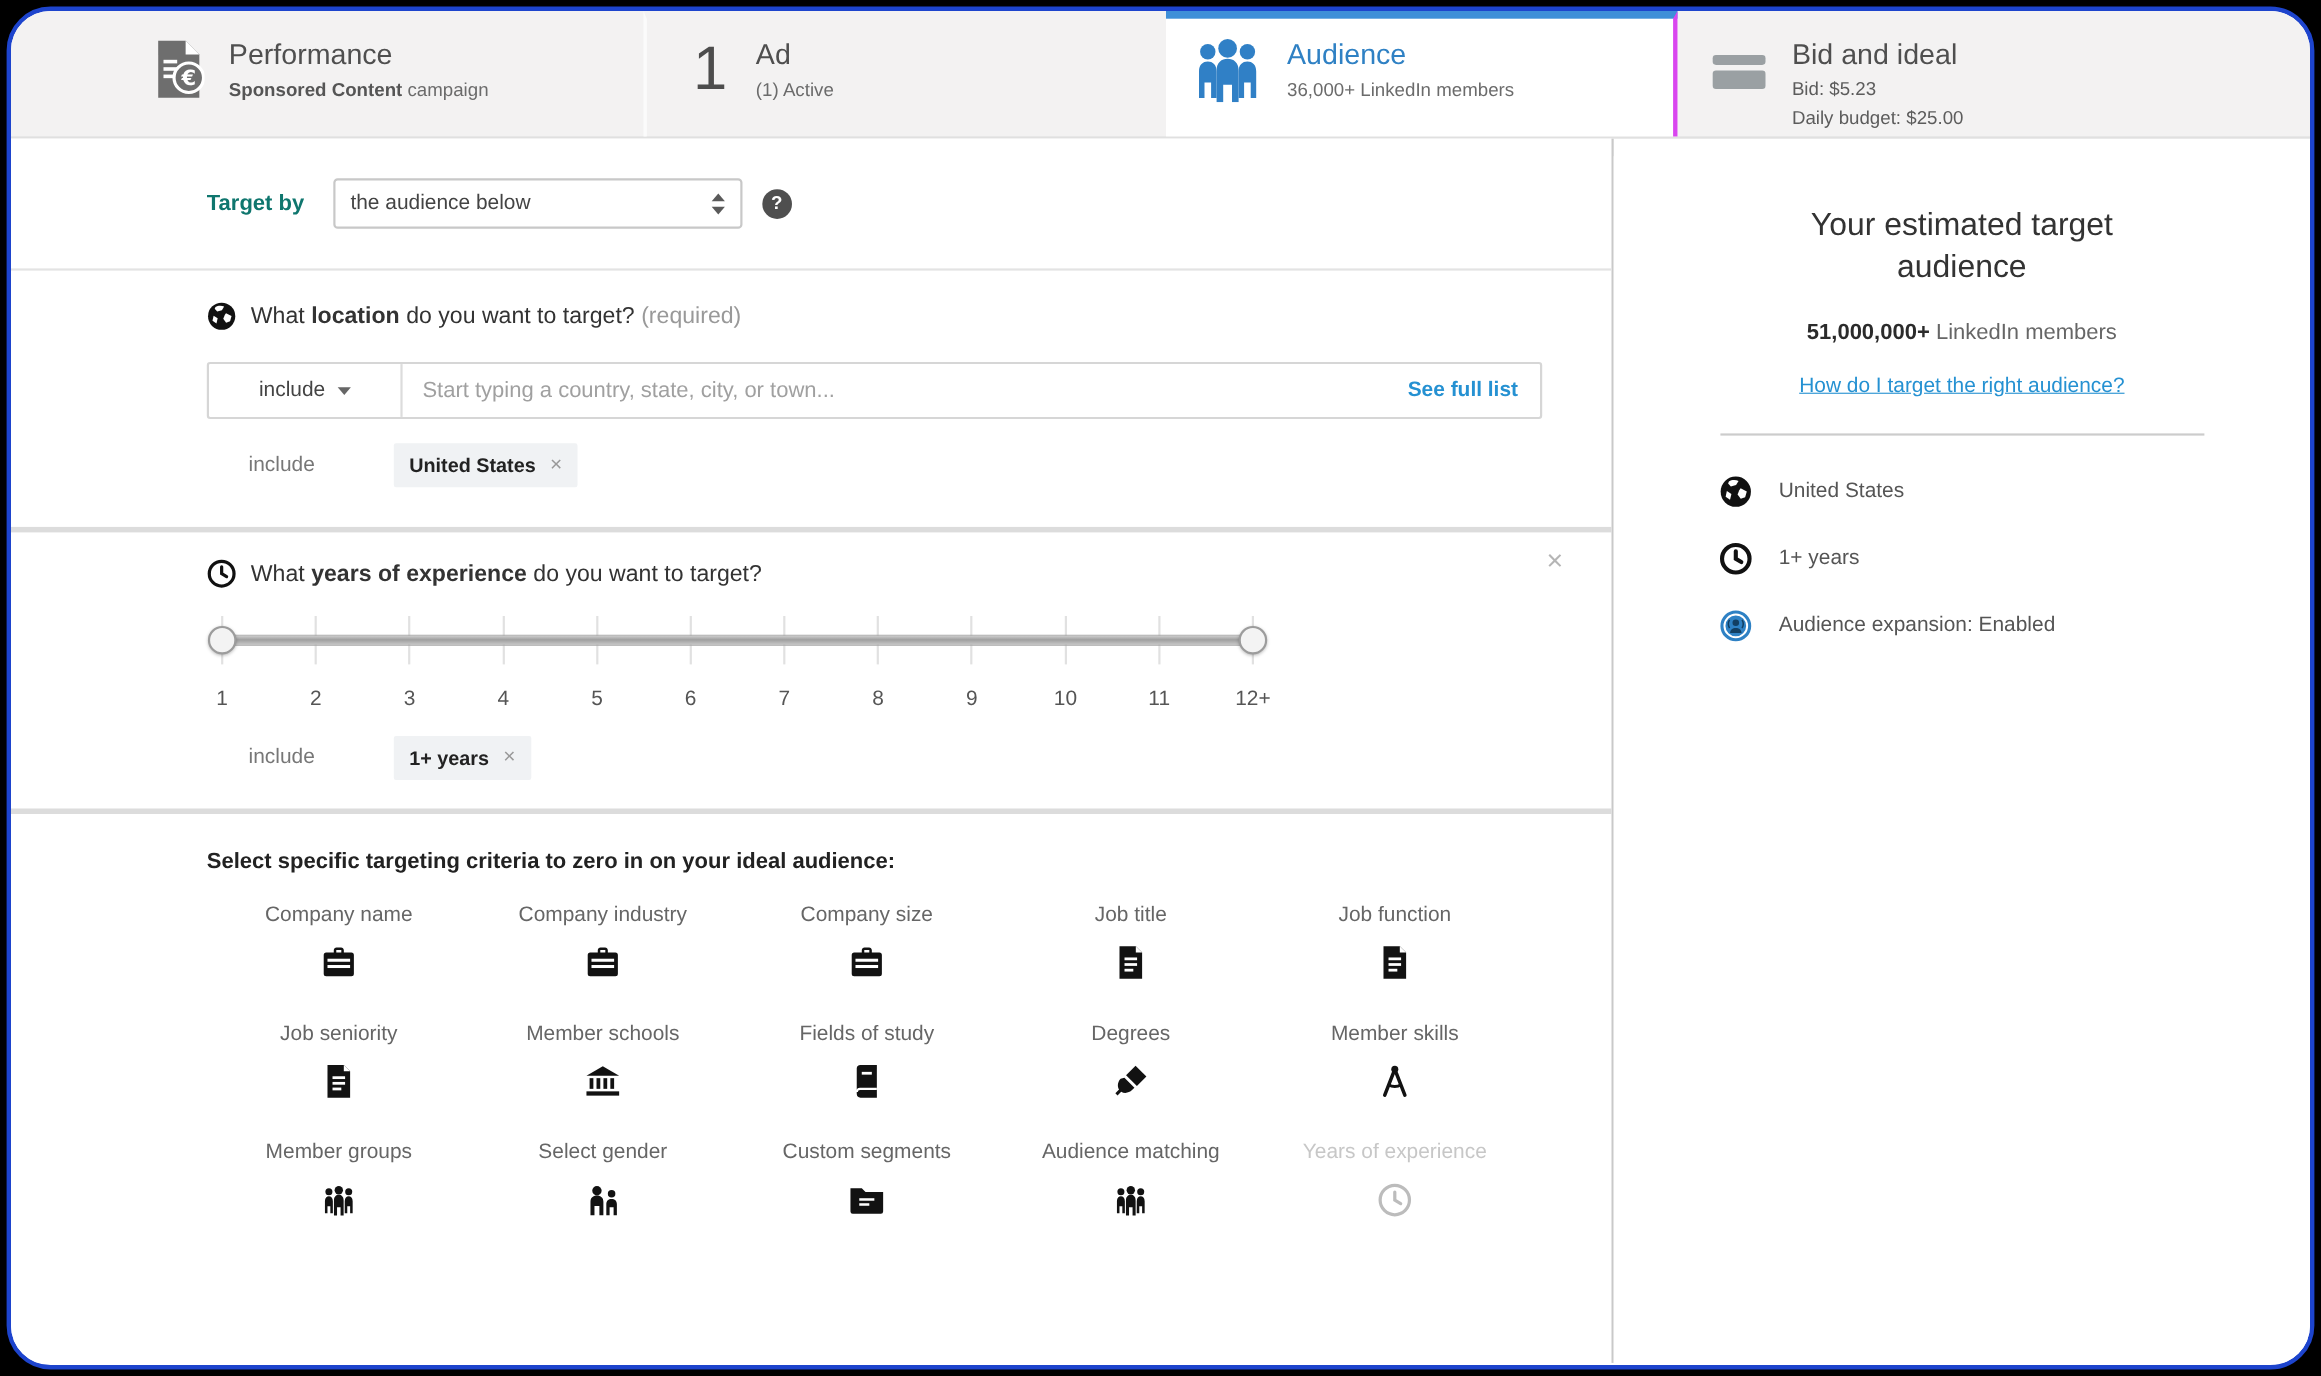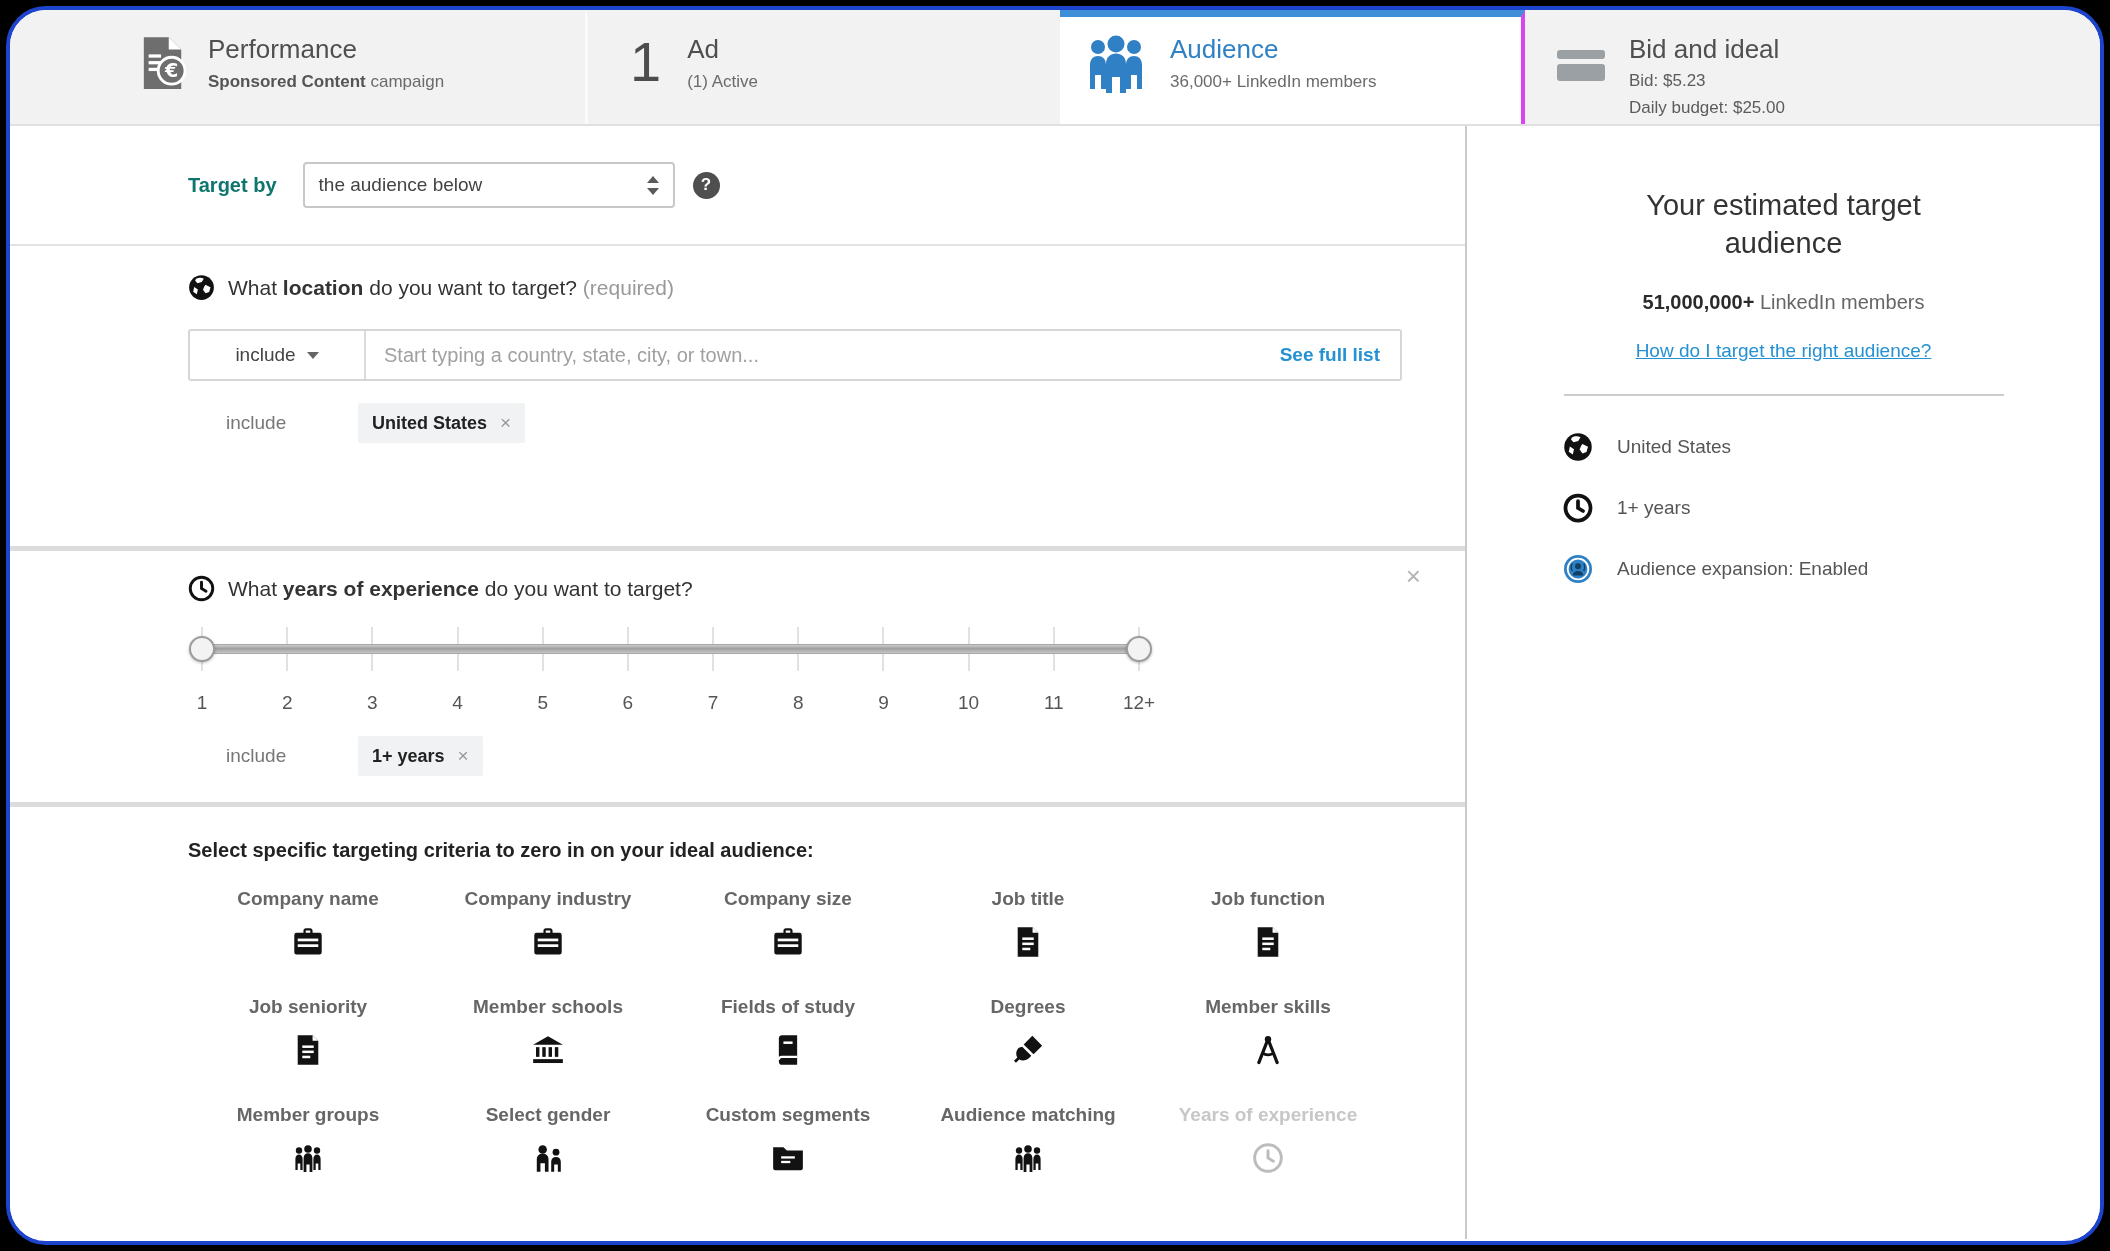--- a/index.html
+++ b/index.html
@@ -37,21 +37,21 @@
   .stepper i { width:0; height:0; border-left:6px solid transparent; border-right:6px solid transparent; display:block; }
   .stepper .up { border-bottom:7px solid #5a5a5a; }
   .stepper .down { border-top:7px solid #5a5a5a; }
   .help-circle { width:27px; height:27px; border-radius:50%; background:#4f4f4f; color:#fff; font-size:17px; font-weight:bold;
                  display:flex; align-items:center; justify-content:center; margin-left:18px; cursor:pointer; }
 
   
   .sec-heading { display:flex; align-items:center; gap:13px; font-size:21px; color:#333; }
   .sec-heading .req { color:#999; }
   .hico { width:27px; height:27px; flex:none; color:#111; }
-  .section-location { height:305px; padding:28px 0 0 178px; border-bottom:5px solid #dcdcdc; }
+  .section-location { height:238px; padding:28px 0 0 178px; border-bottom:5px solid #dcdcdc; }
   .input-box { margin-top:28px; width:1214px; height:52px; border:2px solid #d6d6d6; border-radius:3px;
                display:flex; align-items:center; background:#fff; }
   .include-seg { width:176px; height:100%; border-right:2px solid #dcdcdc; display:flex; align-items:center;
                  justify-content:center; gap:11px; font-size:19px; color:#444; cursor:pointer; }
   .caret-down { width:0; height:0; border-left:6px solid transparent; border-right:6px solid transparent; border-top:7px solid #666; }
   .loc-input { flex:1; border:none; outline:none; font-size:20px; color:#444; padding:0 18px; font-family:inherit; background:transparent; }
   .loc-input::placeholder { color:#a0a0a0; }
   .see-list { padding-right:20px; font-size:19px; color:#2591d2; font-weight:600; cursor:pointer; white-space:nowrap; }
   .tag-row { margin-top:22px; display:flex; align-items:center; }
   .tag-row-label { font-size:19px; color:#777; width:100px; margin-left:38px; }
@@ -68,21 +68,21 @@
            background:linear-gradient(#cdcdcd,#9f9f9f 45%,#c6c6c6); }
   .handle { position:absolute; top:0; width:26px; height:26px; border-radius:50%; background:#f3f3f3;
             border:2px solid #9c9c9c; box-shadow:0 1px 3px rgba(0,0,0,.25); cursor:grab; }
   .labels-row { position:relative; margin:30px 0 0 14px; width:937px; height:24px; }
   .labels-row span { position:absolute; width:44px; text-align:center; font-size:19px; color:#555; }
 
   
   .section-criteria { padding:32px 0 0 178px; }
   .crit-heading { font-size:20px; font-weight:bold; color:#222; }
   .crit-grid { margin-top:26px; width:1200px; display:grid; grid-template-columns:repeat(5,240px); row-gap:38px; }
-  .cell { display:flex; flex-direction:column; align-items:center; gap:16px; cursor:pointer;font-weight:bold; }
+  .cell { display:flex; flex-direction:column; align-items:center; gap:16px; cursor:pointer; }
   .cell-label { font-size:19px; color:#666; }
   .cicon { width:32px; height:32px; color:#121212; display:flex; align-items:center; justify-content:center; }
   .cell.disabled .cell-label { color:#c7c7c7; }
   .cell.disabled .cicon { color:#bcbcbc; }
 
   
   .sb-title { font-size:29px; color:#333; width:340px; margin:0 auto; line-height:1.32; }
   .sb-members { margin-top:28px; font-size:20px; color:#666; }
   .sb-members b { color:#2b2b2b; }
   .sb-link { margin-top:26px; font-size:19px; color:#2591d2; font-weight:500; cursor:pointer;text-decoration:underline; }

